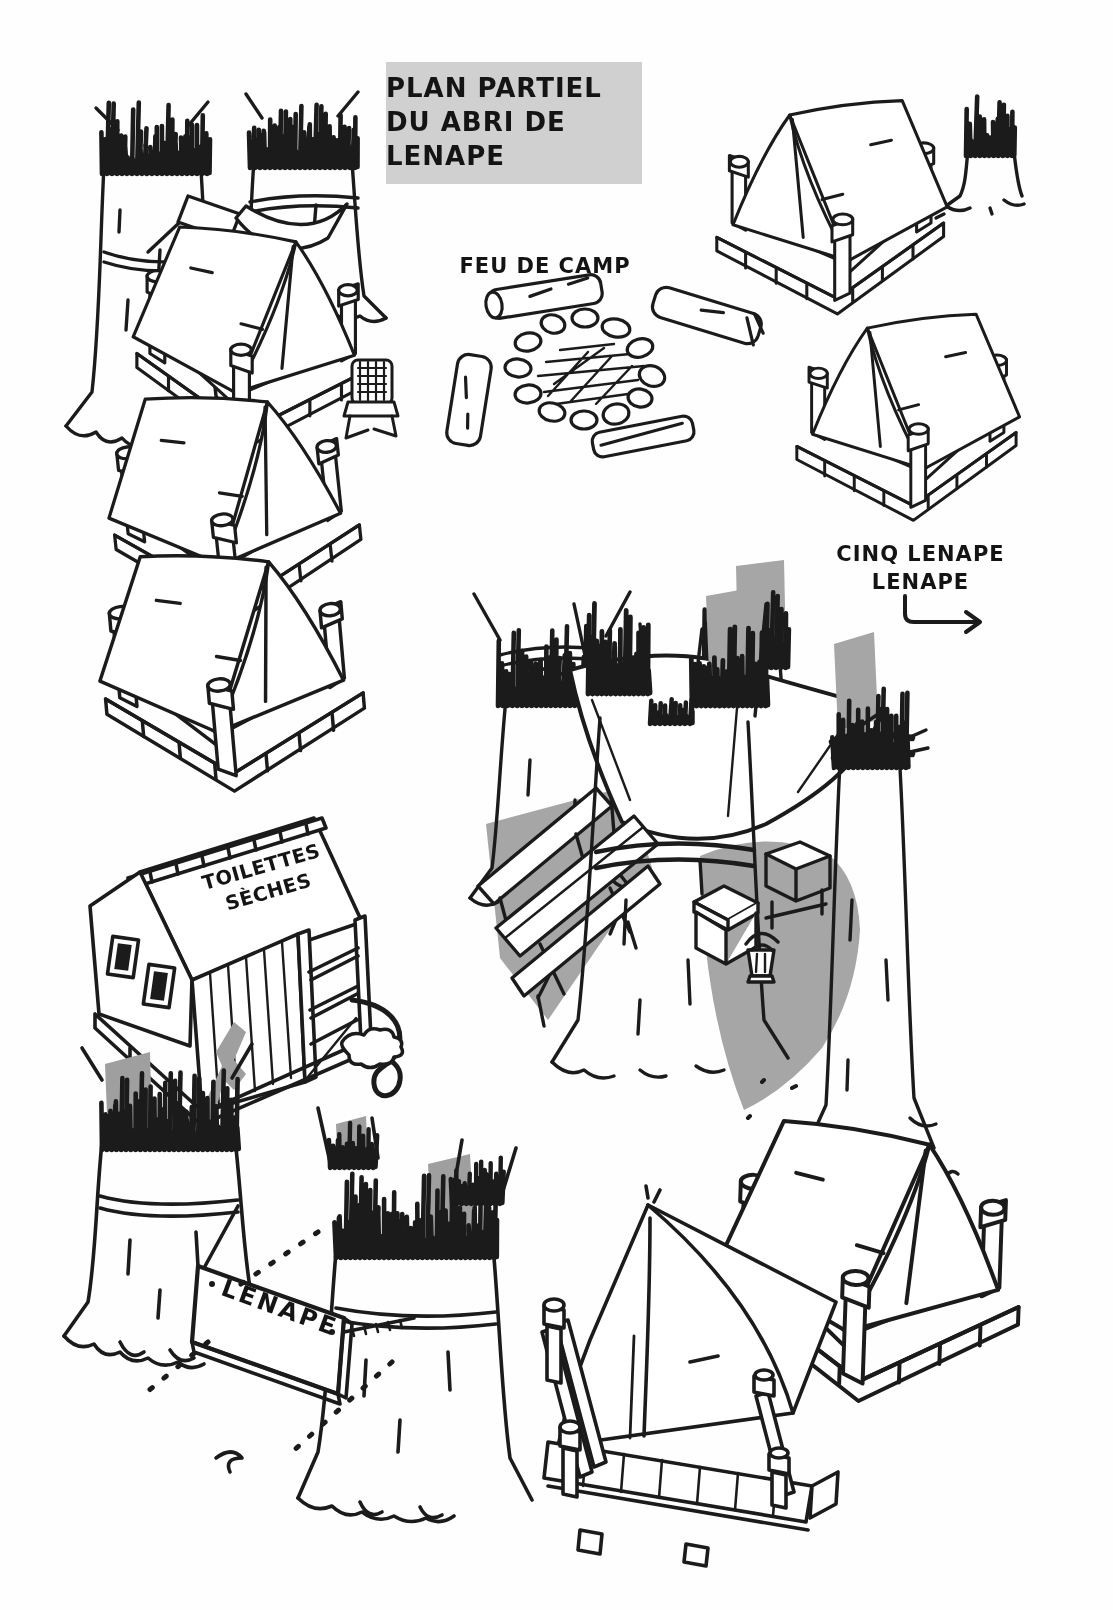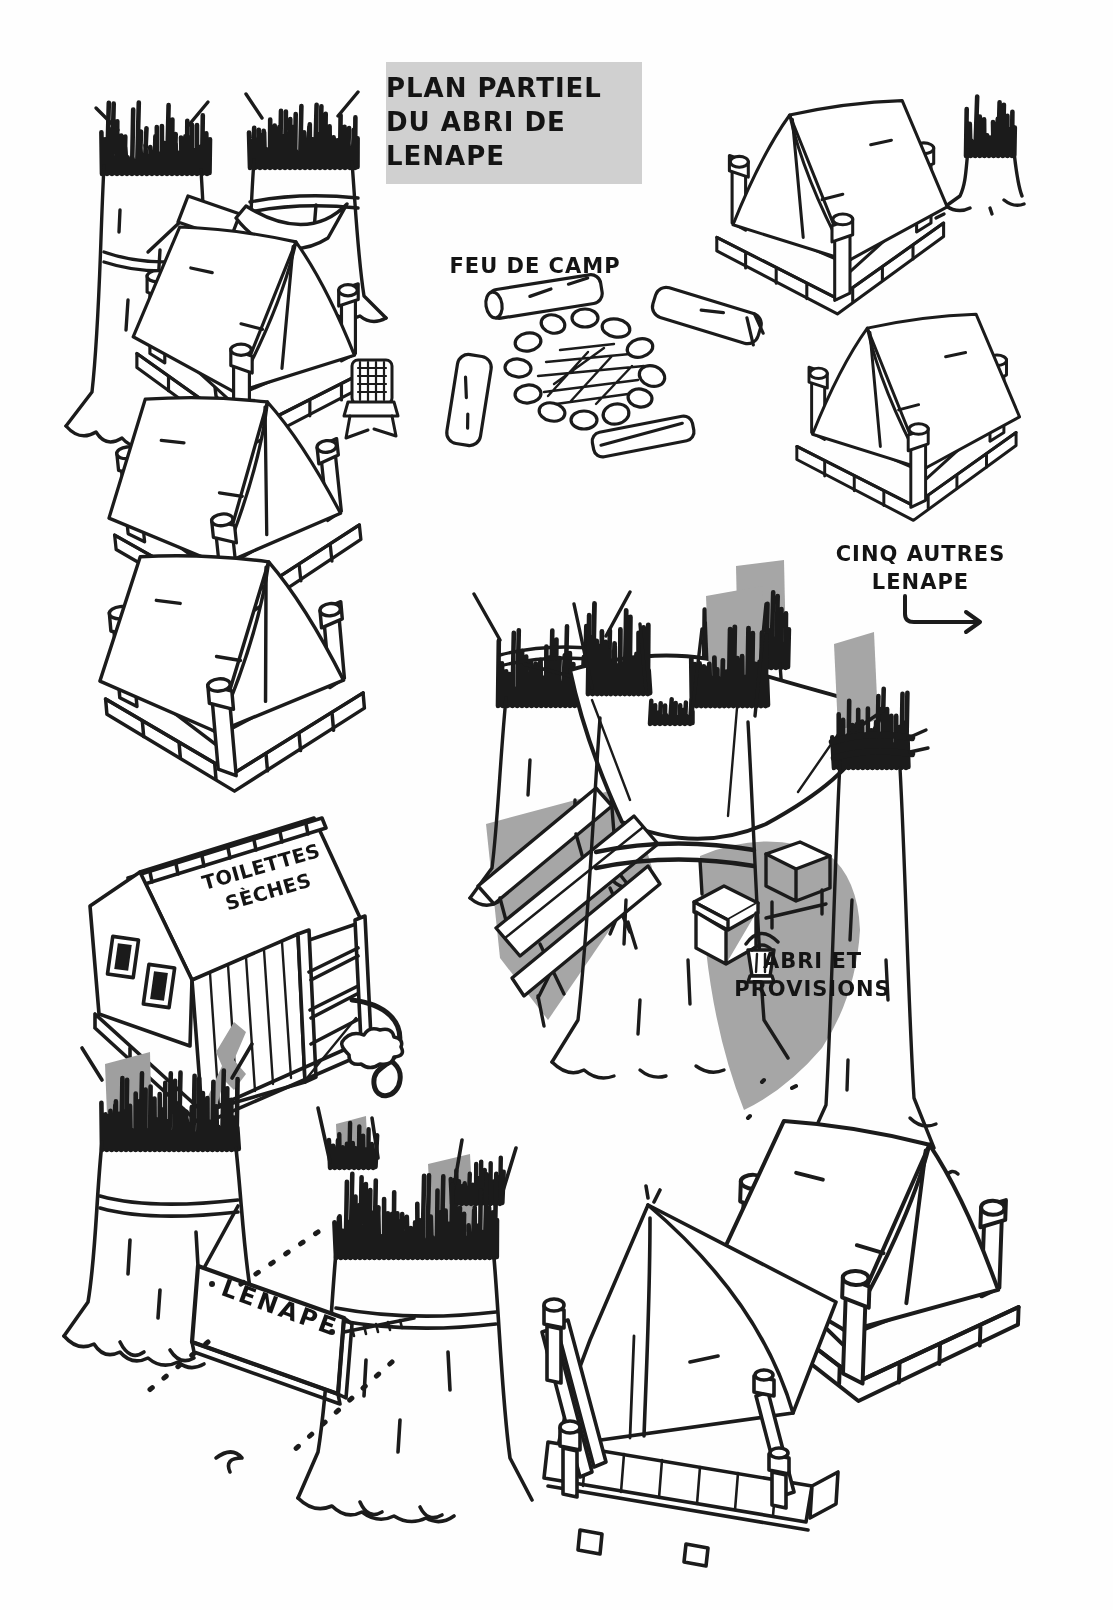--- a/index.html
+++ b/index.html
@@ -247,27 +247,23 @@
 <g stroke="#1b1b1b" stroke-width="4" fill="none" stroke-linecap="round" stroke-linejoin="round">
   <path d="M905,596 L905,614 Q905,622 914,622 L980,622 M980,622 L966,612 M980,622 L966,632"></path>
 </g>
 </svg>
 
 <div id="title-box" class="lbl" style="left: 386px; top: 62px; width: 256px; height: 122px; font-size: 26px; letter-spacing: 1px; background: rgb(208, 208, 208);">
   <div>PLAN PARTIEL</div>
   <div>DU ABRI DE</div>
   <div>LENAPE</div>
 </div>
-<div class="lbl" style="left:430px;top:252px;width:210px;font-size:21px;letter-spacing:1px;">FEU DE CAMP</div>
+<div class="lbl" style="left:440px;top:252px;width:210px;font-size:21px;letter-spacing:1px;">FEU DE CAMP</div>
 <div class="lbl" style="left:828px;top:540px;width:185px;font-size:21px;letter-spacing:1px;">
-  <div>CINQ AUTRES</div>
+  <div>CINQ LENAPE</div>
   <div>LENAPE</div>
-</div>
-<div class="lbl" style="left:730px;top:947px;width:165px;font-size:21px;letter-spacing:1px;">
-  <div>ABRI ET</div>
-  <div>PROVISIONS</div>
 </div>
 <div class="lbl" style="left:190px;top:854px;width:150px;font-size:19.5px;letter-spacing:0.5px;transform:rotate(-16deg);">
   <div>TOILETTES</div>
   <div>SÈCHES</div>
 </div>
 <div class="lbl" style="left:216px;top:1292px;width:128px;font-size:24px;letter-spacing:3px;transform:rotate(20deg);">LENAPE</div>
 </div>
 
 </body></html>

